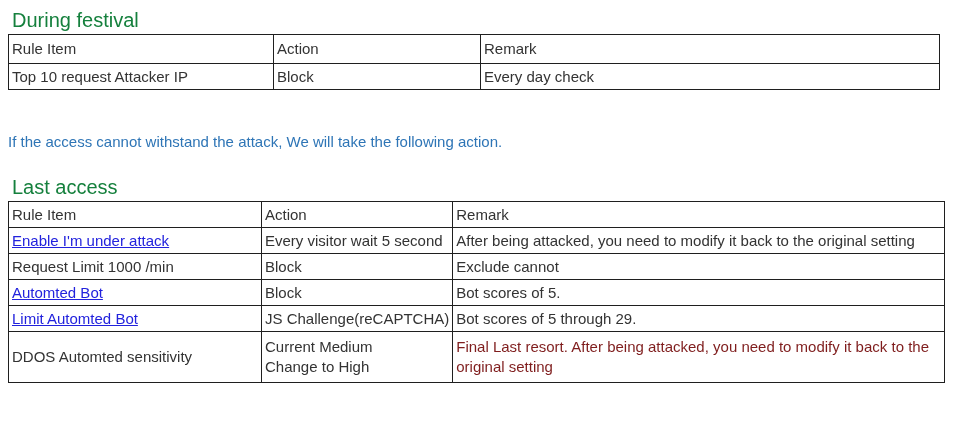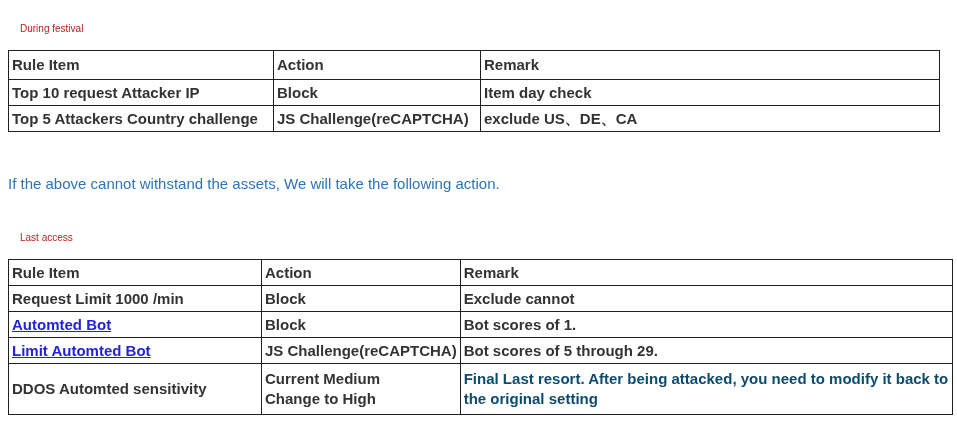--- a/index.html
+++ b/index.html
@@ -11,35 +11,35 @@
     width: 957px;
     height: 431px;
     overflow: hidden;
     font-family: "Liberation Sans", "DejaVu Sans", sans-serif;
     font-size: 15px;
     color: #333333;
     box-sizing: border-box;
     padding-left: 8px;
   }
   .section-title {
-    font-size: 10px;
-    color: #b91c1c;
-    margin: 12px;
+    font-size: 20px;
+    color: #15803d;
+    margin: 4px;
     padding: 0;
     line-height: 19px;
   }
   #festival-title { padding-top: 7px; }
   table {
     border-collapse: collapse;
     table-layout: fixed;
     margin-top: 2px;
   }
   td, th {
     border: 1px solid #1f1f1f;
-    font-weight: bold;
+    font-weight: normal;
     text-align: left;
     vertical-align: middle;
     padding: 2px 3px;
     white-space: nowrap;
     overflow: hidden;
     line-height: 20px;
   }
   #festival-table th { height: 24px; }
   #festival-table td { height: 21px; margin-left: 32px; }
   #last-resort-table th,
@@ -51,21 +51,21 @@
     margin: 0;
     padding-top: 42px;
     line-height: 20px;
   }
   #last-resort-title { padding-top: 22px; }
   a.link {
     color: #2222dd;
     text-decoration: underline;
     cursor: pointer;
   }
-  .red-text { color: #0c4a6e; }
+  .red-text { color: #7f1d1d; }
   .action-line { line-height: 20px; }
 </style>
 </head>
 <body>
 
 <div class="section-title" id="festival-title">During festival</div>
 
 <table id="festival-table">
   <colgroup>
     <col style="width:265px">
@@ -74,57 +74,59 @@
   </colgroup>
   <tbody>
       <tr>
     <th>Rule Item</th>
     <th>Action</th>
     <th>Remark</th>
   </tr>
   <tr>
     <td>Top 10 request Attacker IP</td>
     <td>Block</td>
-    <td>Item day check</td>
-  </tr>
-  <tr>
-    <td>Top 5 Attackers Country challenge</td>
-    <td>JS Challenge(reCAPTCHA)</td>
-    <td>exclude US、DE、CA</td>
+    <td>Every day check</td>
   </tr>
 </tbody>
   </table>
 
-<p class="note">If the above cannot withstand the assets, We will take the following action.</p>
+<p class="note">If the access cannot withstand the attack, We will take the following action.</p>
 
 <div class="section-title" id="last-resort-title">Last access</div>
 
 <table id="last-resort-table">
   <colgroup>
     <col style="width:253px">
       <col style="width:186px">
       <col style="width:492px">
   </colgroup>
   <tbody>
       <tr>
     <th>Rule Item</th>
     <th>Action</th>
     <th>Remark</th>
   </tr>
   <tr>
+    <td>
+      <a class="link">Enable I'm under attack</a>
+    </td>
+    <td>Every visitor wait 5 second</td>
+    <td>After being attacked, you need to modify it back to the original setting</td>
+  </tr>
+  <tr>
     <td>Request Limit 1000 /min</td>
     <td>Block</td>
     <td>Exclude cannot</td>
   </tr>
   <tr>
     <td>
       <a class="link">Automted Bot</a>
     </td>
     <td>Block</td>
-    <td>Bot scores of 1.</td>
+    <td>Bot scores of 5.</td>
   </tr>
   <tr>
     <td>
       <a class="link">Limit Automted Bot</a>
     </td>
     <td>JS Challenge(reCAPTCHA)</td>
     <td>Bot scores of 5 through 29.</td>
   </tr>
   <tr class="tall-row">
     <td>DDOS Automted sensitivity</td>

